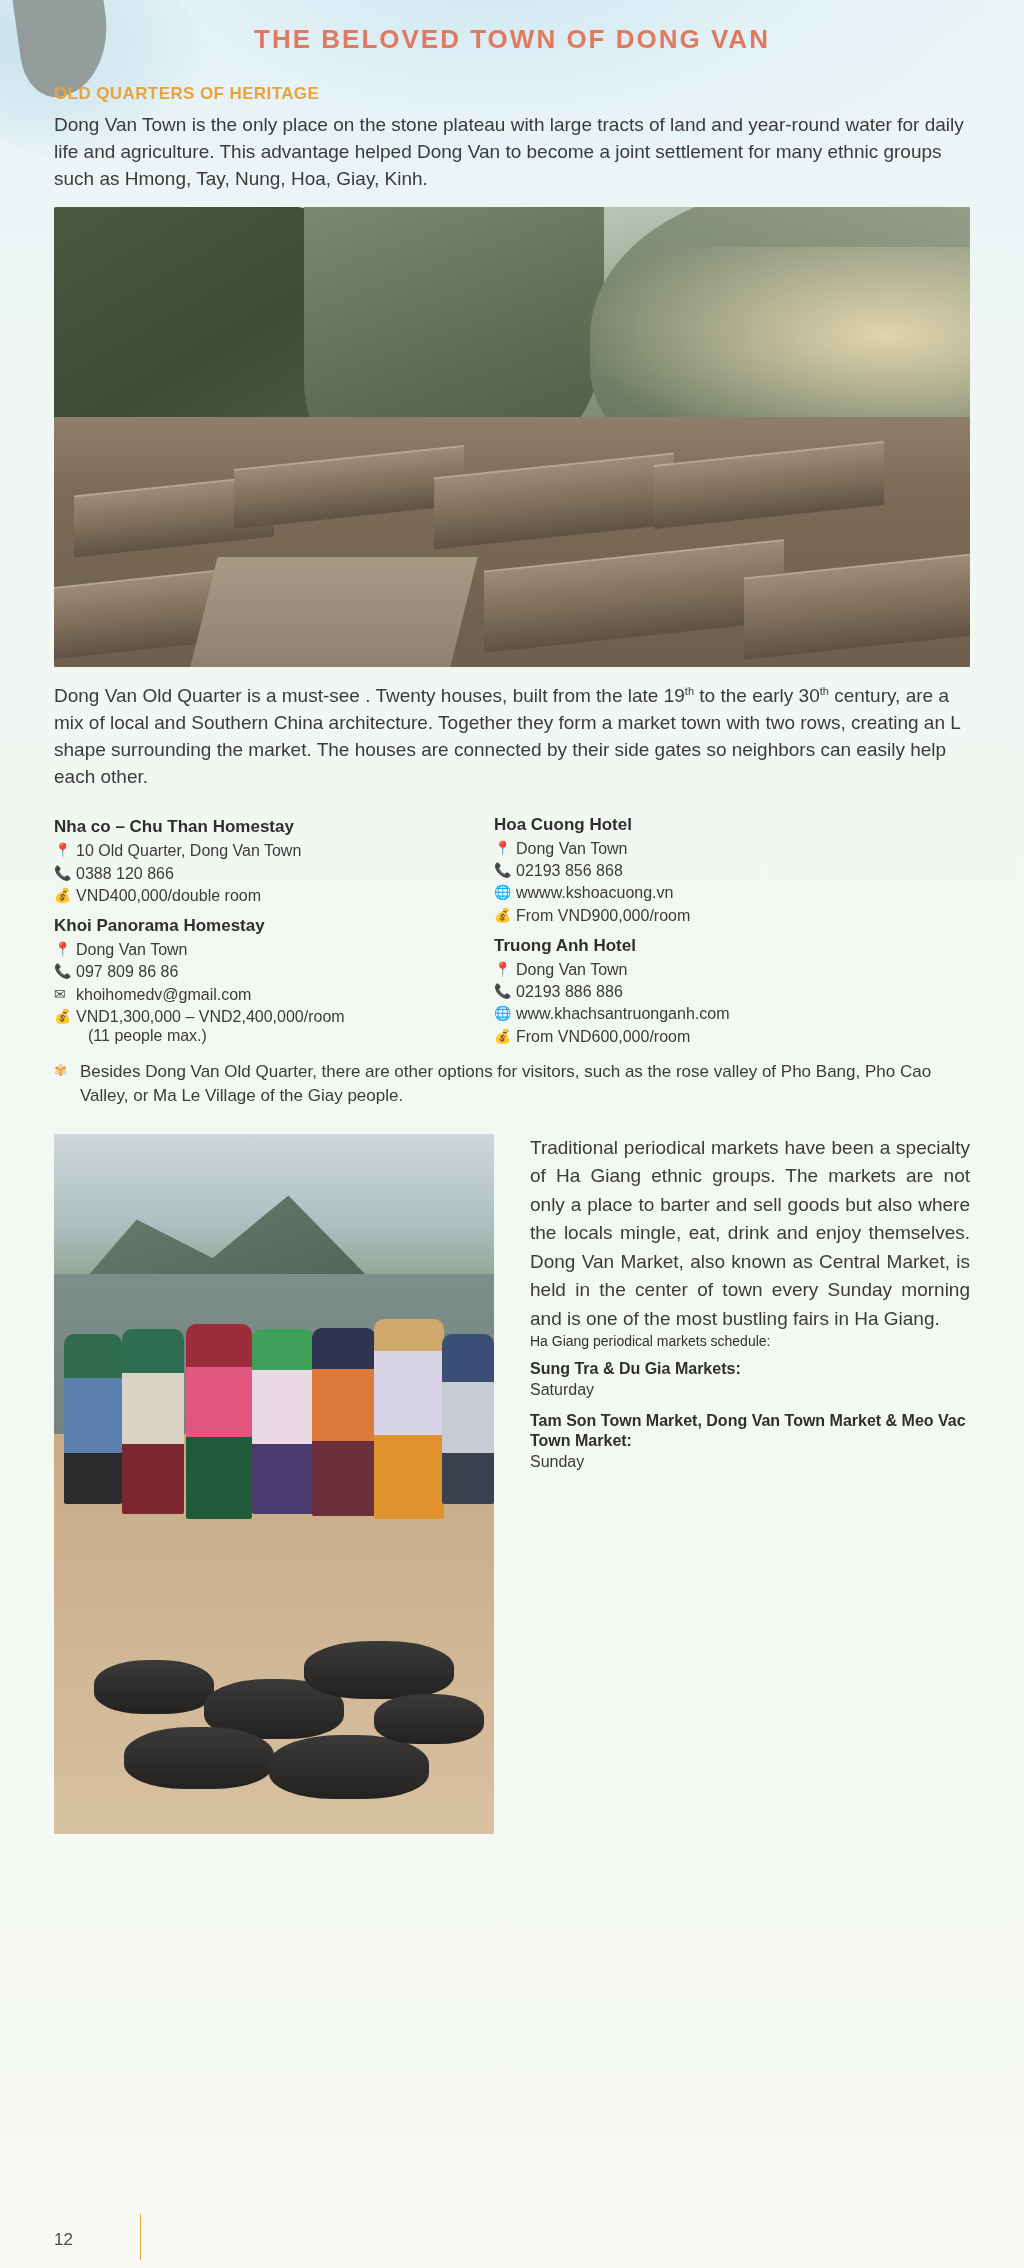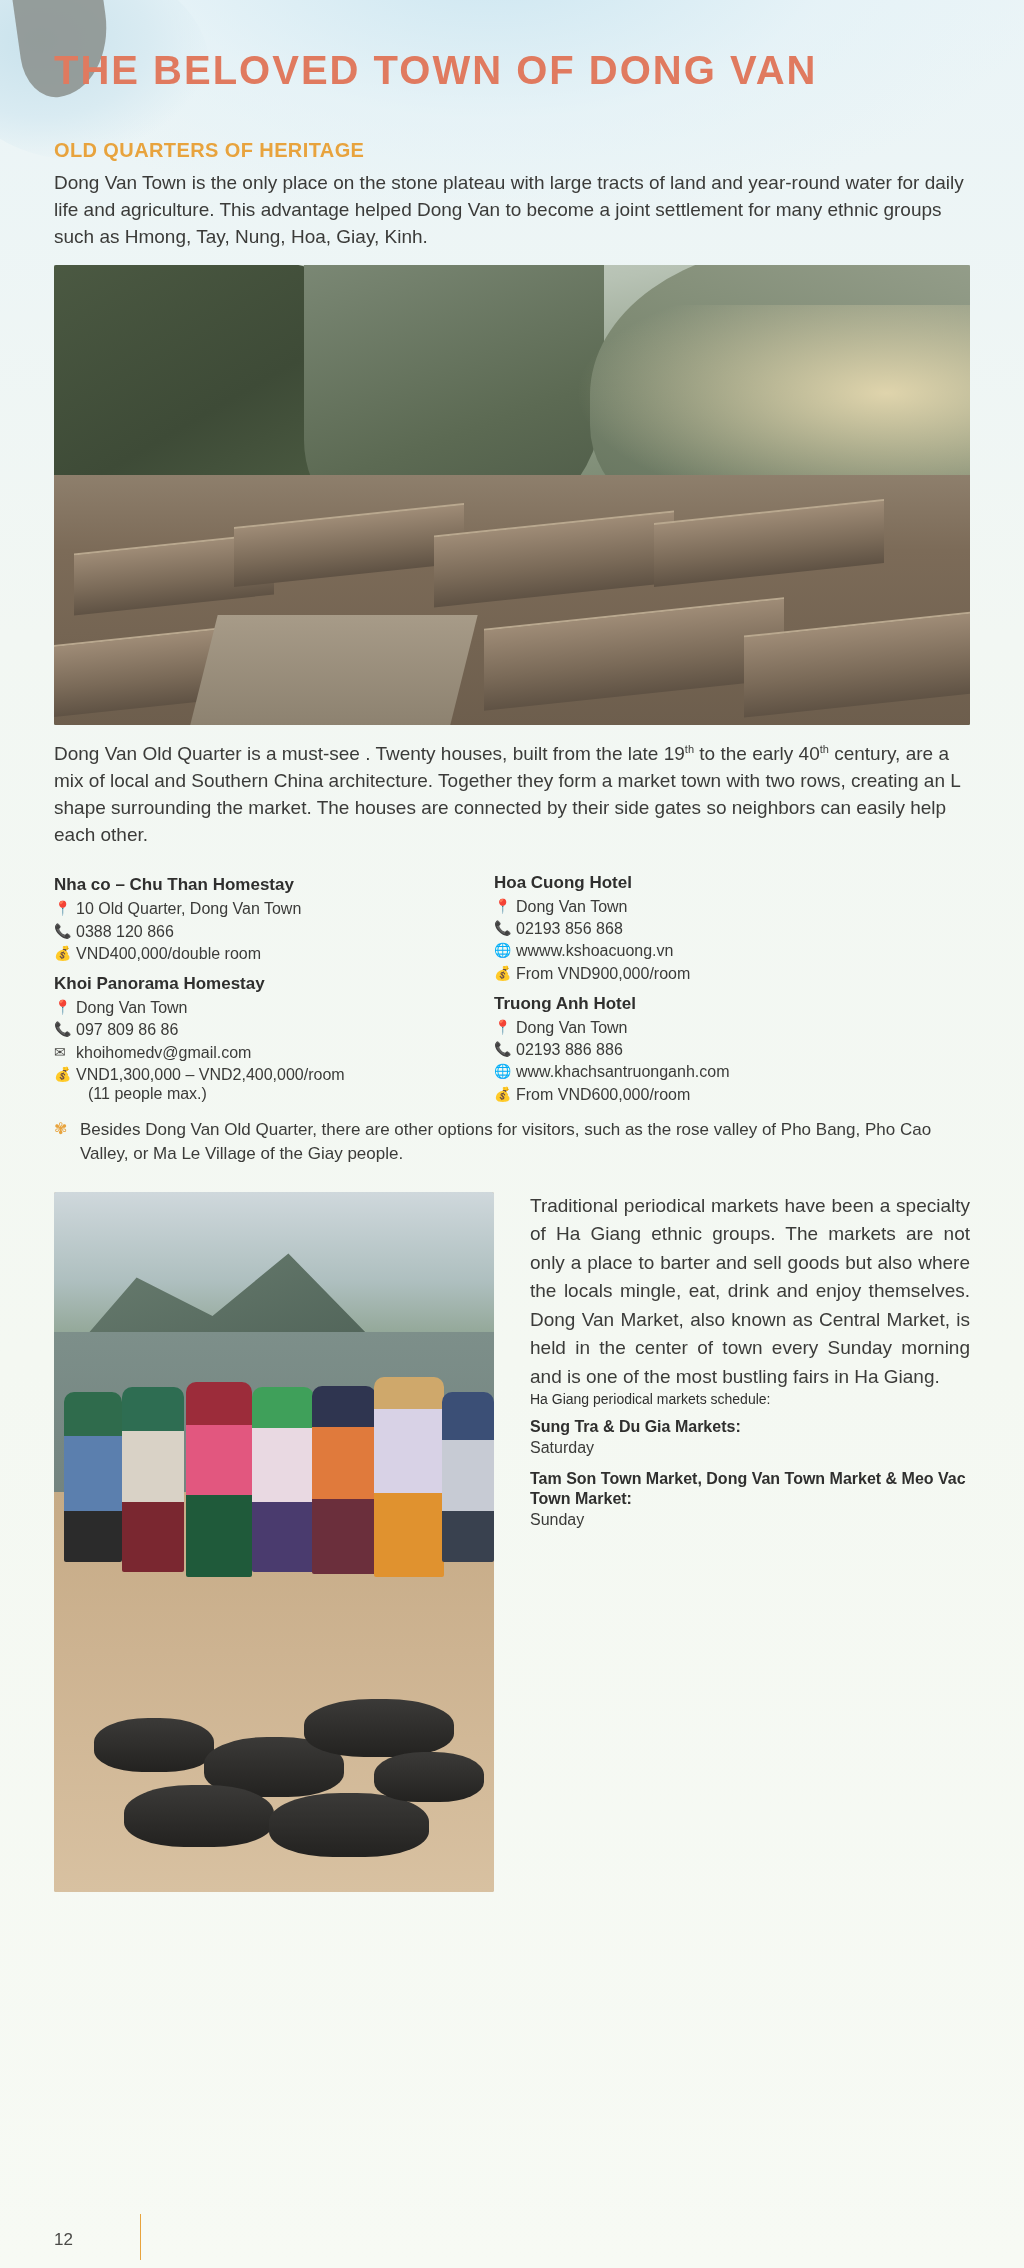--- a/index.html
+++ b/index.html
@@ -52,33 +52,33 @@
   .page {
     position: relative;
     width: 1024px;
     height: 2268px;
     box-sizing: border-box;
     padding: 0 54px;
   }
 
   h1.title {
     margin: 0;
-    padding-top: 48px;
-    text-align: left;
+    padding-top: 24px;
+    text-align: center;
     font-family: "Liberation Sans", sans-serif;
-    font-size: 40px;
+    font-size: 26px;
     letter-spacing: 2px;
     font-weight: bold;
     color: #e07a5f;
     text-transform: uppercase;
   }
 
   h2.section-head {
-    margin: 46px 0 8px 0;
-    font-size: 20px;
+    margin: 29px 0 8px 0;
+    font-size: 17px;
     font-weight: bold;
     letter-spacing: .4px;
     color: #e8a33d;
     text-transform: uppercase;
   }
 
   p.body-text {
     margin: 0 0 6px 0;
     font-size: 19px;
     line-height: 1.42;
@@ -312,21 +312,21 @@
       <div class="roof" style="left:380px;bottom:130px;width:240px;height:70px;"></div>
       <div class="roof" style="left:600px;bottom:150px;width:230px;height:62px;"></div>
       <div class="roof" style="left:430px;bottom:30px;width:300px;height:80px;"></div>
       <div class="roof" style="left:0px;bottom:20px;width:230px;height:70px;"></div>
       <div class="roof" style="left:690px;bottom:20px;width:240px;height:80px;"></div>
     </div>
     <div class="street"></div>
   </div>
 
   <p class="body-text" style="margin-top:16px;">
-    <span>Dong Van Old Quarter is a must-see . Twenty houses, built from the late 19</span><sup>th</sup><span> to the early 40</span><sup>th</sup><span> century, are a mix of local and Southern China architecture. Together they form a market town with two rows, creating an L shape surrounding the market. The houses are connected by their side gates so neighbors can easily help each other.</span>
+    <span>Dong Van Old Quarter is a must-see . Twenty houses, built from the late 19</span><sup>th</sup><span> to the early 30</span><sup>th</sup><span> century, are a mix of local and Southern China architecture. Together they form a market town with two rows, creating an L shape surrounding the market. The houses are connected by their side gates so neighbors can easily help each other.</span>
   </p>
 
   <div class="columns">
 
     <div class="col">
 
       <div>
         <div class="listing-name">Nha co – Chu Than Homestay</div>
         <div class="listing-line">
           <span class="ic">📍</span>

